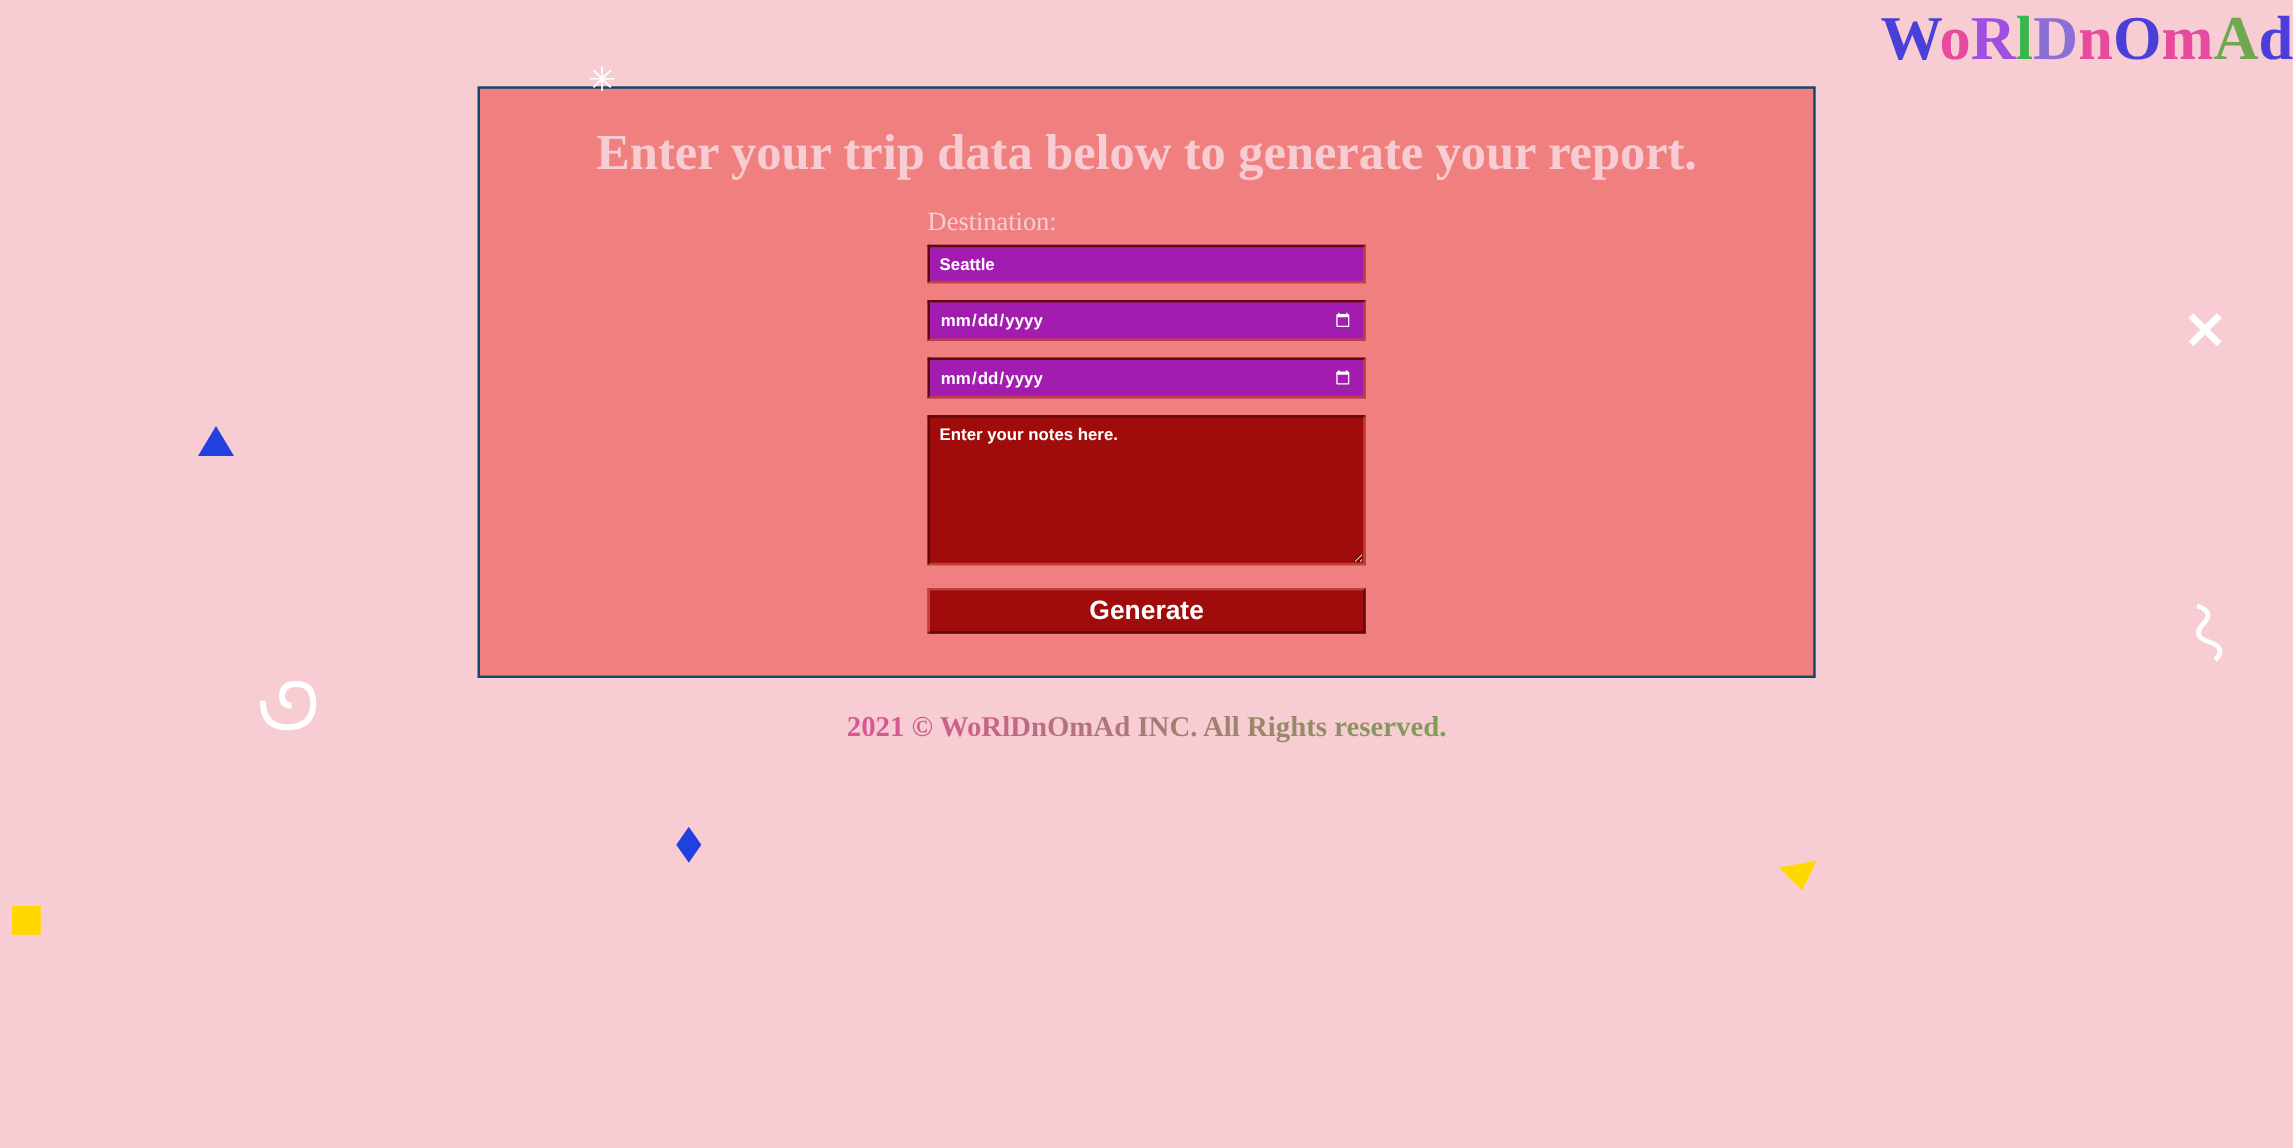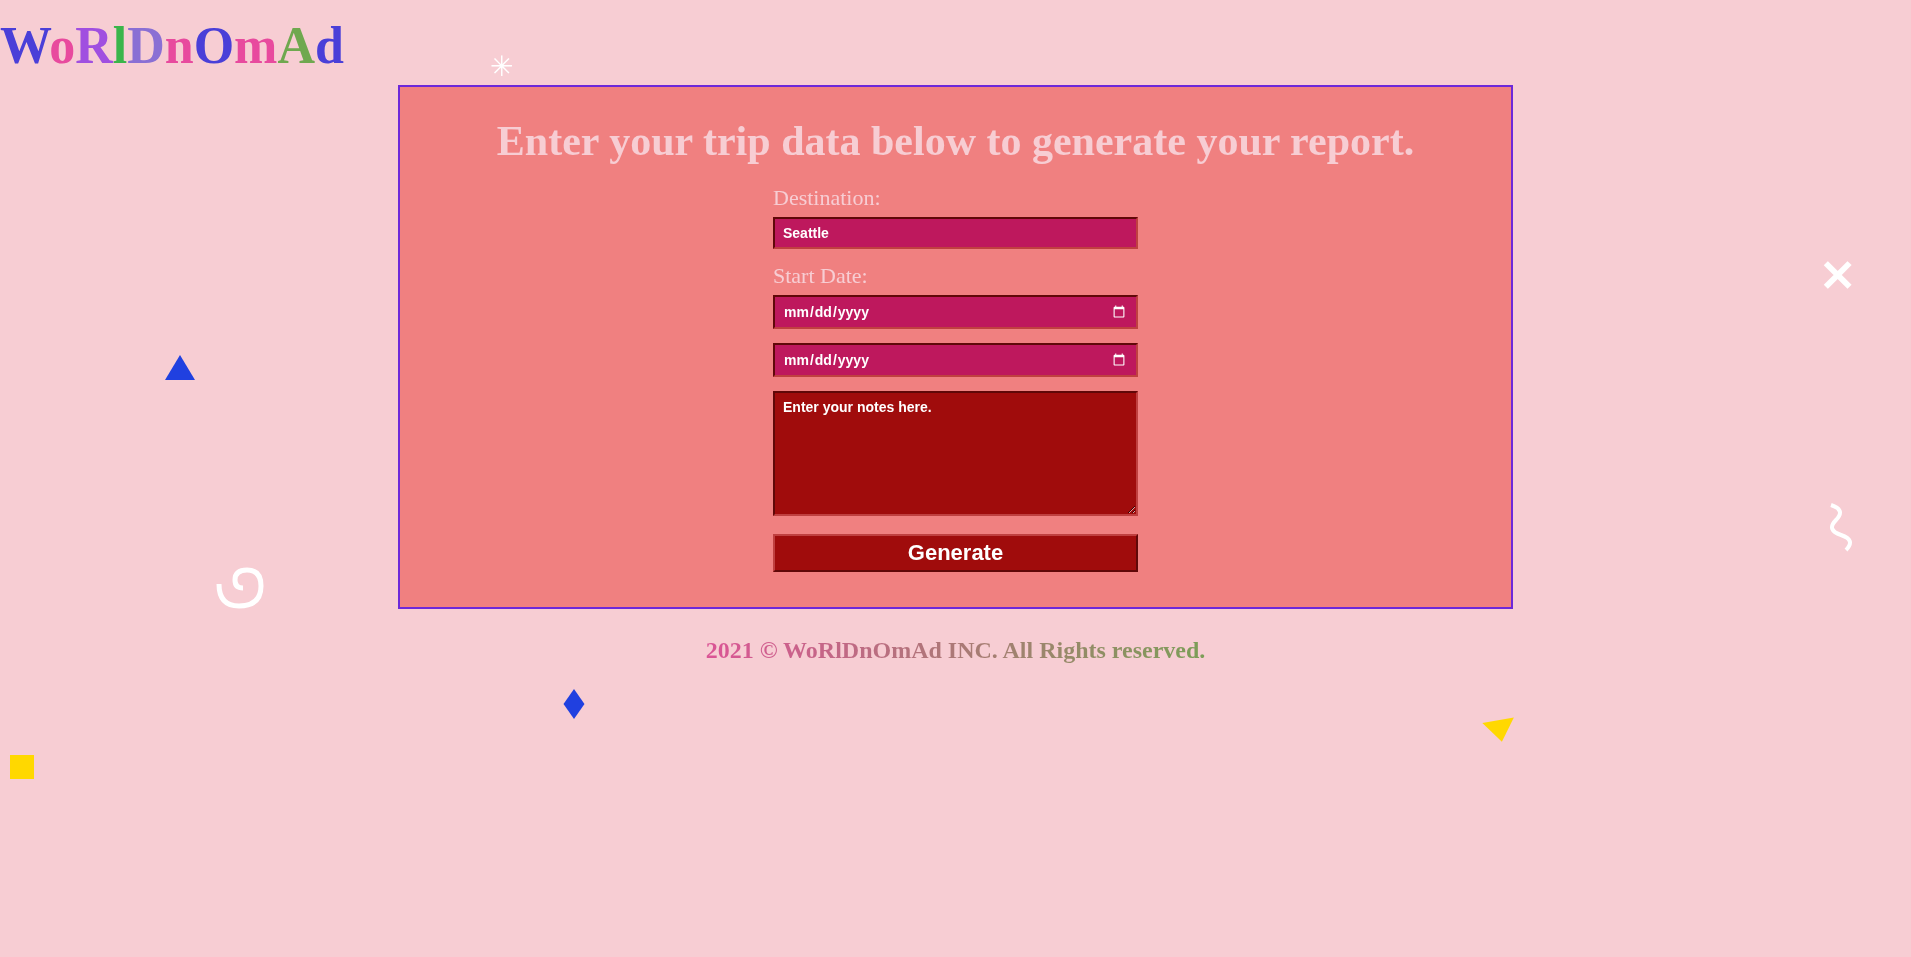--- a/index.html
+++ b/index.html
@@ -8,43 +8,42 @@
       box-sizing: border-box;
     }
     body {
       background-color: #f7cdd3;
       font-family: Georgia, 'Times New Roman', serif;
       min-height: 100vh;
       position: relative;
       overflow-x: hidden;
     }
     .logo {
-      text-align: left;
+      text-align: right;
       padding: 3px 0 10px;
       font-size: 52px;
       font-weight: bold;
       font-family: Georgia, serif;
-      margin-top: 13px;
     }
     .logo span:nth-child(1) { color: #4a3fd8; }
     .logo span:nth-child(2) { color: #e84a9e; }
     .logo span:nth-child(3) { color: #a04fe0; }
     .logo span:nth-child(4) { color: #3ab54a; }
     .logo span:nth-child(5) { color: #8a6fd4; }
     .logo span:nth-child(6) { color: #e84a9e; }
     .logo span:nth-child(7) { color: #4a3fd8; }
     .logo span:nth-child(8) { color: #e84a9e; }
     .logo span:nth-child(9) { color: #6fa84f; }
     .logo span:nth-child(10) { color: #4a3fd8; }
     
     .main-panel {
       width: 1115px;
       margin: 0 auto;
       background-color: #f08080;
-      border: 2px solid #6d28d9;
+      border: 2px solid #0c4a6e;
       padding: 30px 40px 35px;
     }
     .panel-title {
       color: #f7cdd3;
       text-align: center;
       font-size: 42px;
       font-weight: bold;
       margin-bottom: 20px;
     }
     .form-container {
@@ -53,21 +52,21 @@
     }
     .form-label {
       color: #f7cdd3;
       font-size: 22px;
       font-weight: normal;
       margin-bottom: 6px;
       display: block;
     }
     .form-input {
       width: 100%;
-      background-color: #be185d;
+      background-color: #a21caf;
       border: 2px solid #600808;
       border-right-color: #c04040;
       border-bottom-color: #c04040;
       color: #ffffff;
       padding: 6px 8px;
       font-size: 14px;
       font-weight: bold;
       font-family: Arial, sans-serif;
       margin-bottom: 14px;
       color-scheme: dark;
@@ -199,21 +198,20 @@
 <div class="logo">
   <span>W</span><span>o</span><span>R</span><span>l</span><span>D</span><span>n</span><span>O</span><span>m</span><span>A</span><span>d</span>
 </div>
 
 <div class="main-panel">
   <h1 class="panel-title">Enter your trip data below to generate your report.</h1>
   <div class="form-container">
     <label class="form-label">Destination:</label>
     <input type="text" class="form-input" value="Seattle" style="">
     
-    <label class="form-label">Start Date:</label>
     <input type="date" class="form-input" placeholder="yyyy-mm-dd" style="">
     
     <input type="date" class="form-input" placeholder="yyyy-mm-dd" style="">
     
     <textarea class="form-textarea" placeholder="Enter your notes here." style=""></textarea>
     
     <button class="generate-btn">Generate</button>
   </div>
 </div>
 

